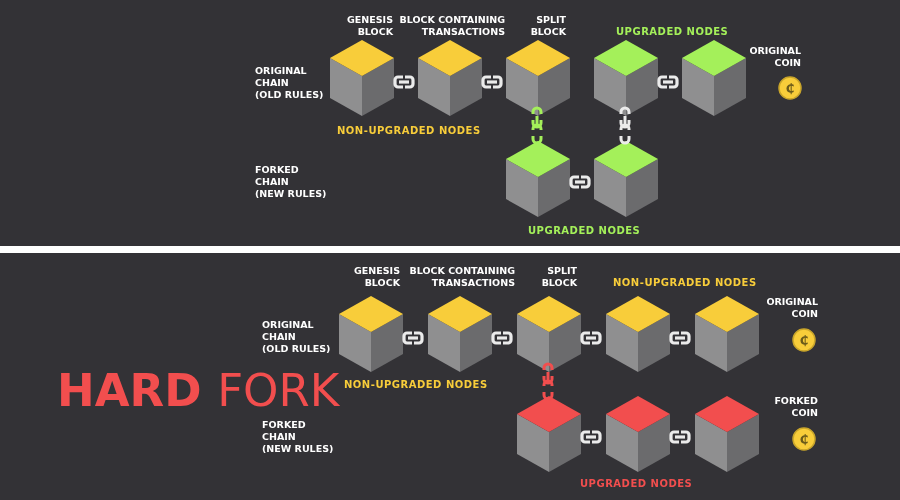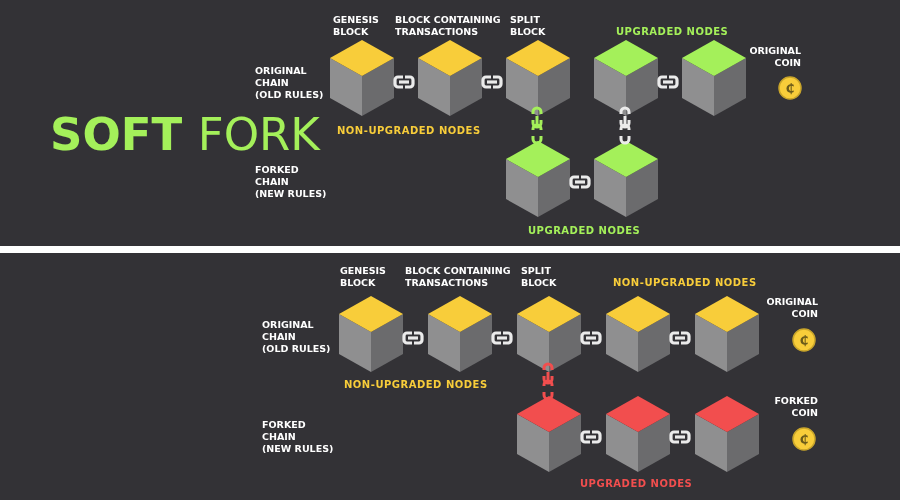--- a/index.html
+++ b/index.html
@@ -3,21 +3,21 @@
 <meta charset="utf-8">
 <style>
   html,body{margin:0;padding:0;}
   body{width:900px;height:500px;background:#333236;position:relative;overflow:hidden;font-family:"DejaVu Sans","Liberation Sans",sans-serif;}
   .panel{position:absolute;left:0;width:900px;background:#333236;}
   #soft{top:0;height:246px;}
   #divider{position:absolute;left:0;top:246px;width:900px;height:7px;background:#ffffff;}
   #hard{top:253px;height:247px;}
   .big{position:absolute;font-family:"DejaVu Sans",sans-serif;font-weight:bold;font-size:45px;letter-spacing:0px;line-height:1;}
   .big .thin{font-weight:normal;}
-  .lbl{position:absolute;color:#ffffff;font-weight:bold;font-size:9.5px;line-height:12px;text-align:left;}
+  .lbl{position:absolute;color:#ffffff;font-weight:bold;font-size:9.5px;line-height:12px;text-align:right;}
   .lbl.left{text-align:left;}
   .lbl.right{text-align:right;}
   .nodes{position:absolute;font-weight:bold;font-size:10px;letter-spacing:0.5px;white-space:nowrap;}
   svg.diag{position:absolute;left:0;top:0;}
 </style>
 </head>
 <body>
 
 <div class="panel" id="soft">
 
@@ -88,24 +88,20 @@
       <line x1="-1" y1="2" x2="-1" y2="14" stroke="#ebebeb" stroke-width="3"></line>
       <path d="M-5,16 v-1 a4,4 0 0 1 8,0 v1 M-5,22 v3 a4,4 0 0 0 8,0 v-3" fill="none" stroke="#ebebeb" stroke-width="3"></path>
     </g>
 
     <g transform="translate(790,88)">
       <circle r="11" fill="#f8cd3a" stroke="#c9a52a" stroke-width="1.5"></circle>
       <text x="0" y="5" text-anchor="middle" font-family="DejaVu Sans, sans-serif" font-weight="bold" font-size="13" fill="#6b5b1a">₵</text>
     </g>
   </svg>
 
-  <div class="big" style="left:50px;top:112px;color:#a4f05a;">
-    <span>SOFT</span>
-    <span class="thin">FORK</span>
-  </div>
 
   <div class="lbl" style="left:333px;top:14px;width:60px;">
     <div>GENESIS</div>
       <div>BLOCK</div>
   </div>
   <div class="lbl" style="left:395px;top:14px;width:110px;">
     <div>BLOCK CONTAINING</div>
       <div>TRANSACTIONS</div>
   </div>
   <div class="lbl" style="left:510px;top:14px;width:56px;">
@@ -209,20 +205,24 @@
     <g transform="translate(804,87)">
       <circle r="11" fill="#f8cd3a" stroke="#c9a52a" stroke-width="1.5"></circle>
       <text x="0" y="5" text-anchor="middle" font-family="DejaVu Sans, sans-serif" font-weight="bold" font-size="13" fill="#6b5b1a">₵</text>
     </g>
     <g transform="translate(804,186)">
       <circle r="11" fill="#f8cd3a" stroke="#c9a52a" stroke-width="1.5"></circle>
       <text x="0" y="5" text-anchor="middle" font-family="DejaVu Sans, sans-serif" font-weight="bold" font-size="13" fill="#6b5b1a">₵</text>
     </g>
   </svg>
 
+  <div class="big" style="left:57px;top:115px;color:#f24e4e;">
+    <span>HARD</span>
+    <span class="thin">FORK</span>
+  </div>
 
   <div class="lbl" style="left:340px;top:12px;width:60px;">
     <div>GENESIS</div>
       <div>BLOCK</div>
   </div>
   <div class="lbl" style="left:405px;top:12px;width:110px;">
     <div>BLOCK CONTAINING</div>
       <div>TRANSACTIONS</div>
   </div>
   <div class="lbl" style="left:521px;top:12px;width:56px;">

